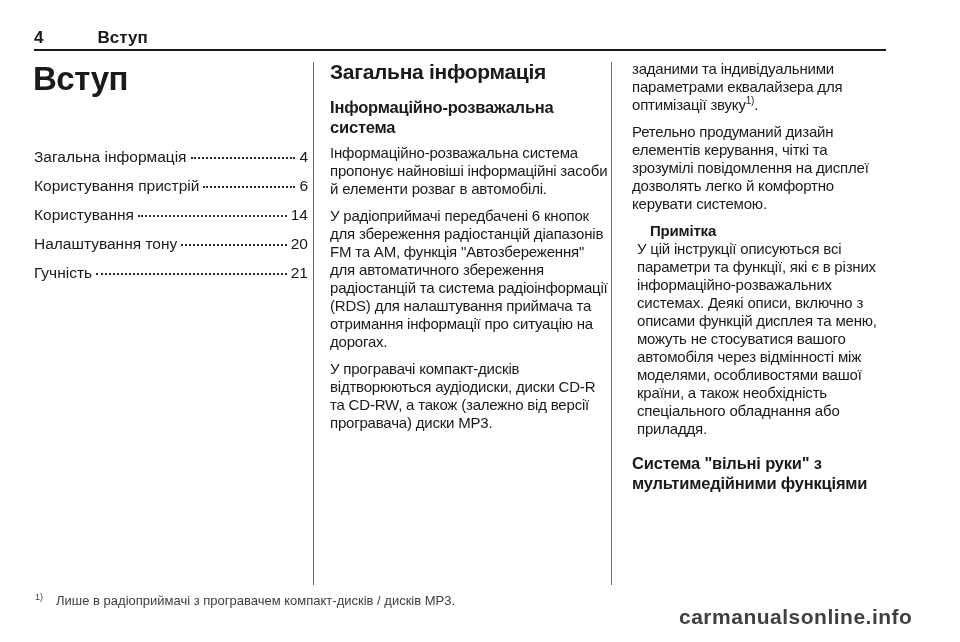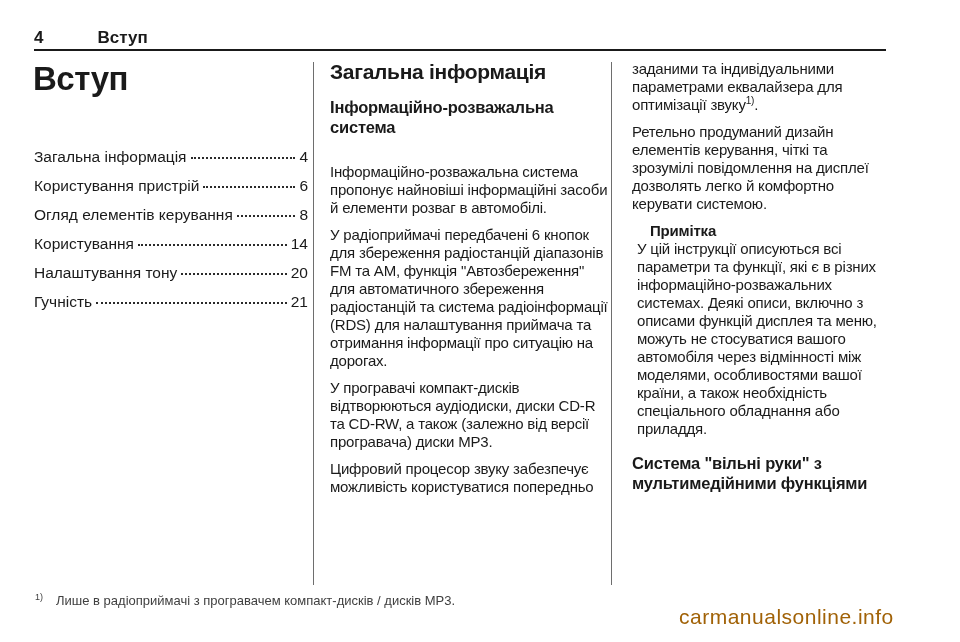--- a/index.html
+++ b/index.html
@@ -21,32 +21,32 @@
   .toc-dots { flex:1; border-bottom:2px dotted #2a2a2a; margin:0 4px; transform:translateY(-3px); min-width:12px; }
   .toc-page { white-space:nowrap; }
   
   .vrule { position:absolute; top:62px; width:1px; height:523px; background:#6e6e6e; }
   .vrule.one { left:313px; } .vrule.two { left:611px; }
   
   .col { position:absolute; top:60px; font-size:15px; line-height:18px; letter-spacing:-0.2px; }
   .col2 { left:330px; width:281px; }
   .col3 { left:632px; width:260px; }
   .sec-heading { font-size:21px; font-weight:bold; letter-spacing:-0.3px; line-height:24px; margin-bottom:13px; }
-  .sub-heading { font-size:16.5px; font-weight:bold; line-height:20px; margin-bottom:26px; }
+  .sub-heading { font-size:16.5px; font-weight:bold; line-height:20px; margin-bottom:7px; }
   .col p { margin-bottom:9px; }
   sup.fnref { font-size:10px; vertical-align:super; line-height:0; }
   .note-label { font-weight:bold;margin-left:18px; }
   .note-body { padding-left:5px; margin-bottom:15px; }
   .hf-heading { font-size:16.5px; font-weight:bold; line-height:20px; margin:3px 0 9px; }
   
   .footnote { position:absolute; top:592px; left:35px; font-size:13px; color:#404040; }
   .footnote .marker { font-size:9px; vertical-align:super; }
   .footnote .fn-text { margin-left:13px; }
   
-  .watermark { position:absolute; top:605px; left:679px; font-size:21px; font-weight:normal; color:#a16207; letter-spacing:0.5px; }
+  .watermark { position:absolute; top:605px; left:679px; font-size:21px; font-weight:bold; color:#404040; letter-spacing:0.5px; }
 </style>
 </head>
 <body>
 
 <div class="page">
 
   <div class="runhead">
     <span>4</span><span class="chapter">Вступ</span>
   </div>
   <div class="head-rule"></div>
@@ -56,25 +56,20 @@
   <div class="toc">
     <div class="toc-row">
       <span class="toc-label">Загальна інформація</span>
       <span class="toc-dots"></span>
       <span class="toc-page">4</span>
     </div>
     <div class="toc-row">
       <span class="toc-label">Користування пристрій</span>
       <span class="toc-dots"></span>
       <span class="toc-page">6</span>
-    </div>
-    <div class="toc-row">
-      <span class="toc-label">Огляд елементів керування</span>
-      <span class="toc-dots"></span>
-      <span class="toc-page">8</span>
     </div>
     <div class="toc-row">
       <span class="toc-label">Користування</span>
       <span class="toc-dots"></span>
       <span class="toc-page">14</span>
     </div>
     <div class="toc-row">
       <span class="toc-label">Налаштування тону</span>
       <span class="toc-dots"></span>
       <span class="toc-page">20</span>
@@ -88,21 +83,20 @@
 
   <div class="vrule one"></div>
   <div class="vrule two"></div>
 
   <div class="col col2">
     <div class="sec-heading">Загальна інформація</div>
     <div class="sub-heading">Інформаційно-розважальна система</div>
     <p>Інформаційно-розважальна система пропонує найновіші інформаційні засоби й елементи розваг в автомобілі.</p>
     <p>У радіоприймачі передбачені 6 кнопок для збереження радіостанцій діапазонів FM та AM, функція "Автозбереження" для автоматичного збереження радіостанцій та система радіоінформації (RDS) для налаштування приймача та отримання інформації про ситуацію на дорогах.</p>
     <p>У програвачі компакт-дисків відтворюються аудіодиски, диски CD-R та CD-RW, а також (залежно від версії програвача) диски MP3.</p>
-    <p>Цифровий процесор звуку забезпечує можливість користуватися попередньо</p>
   </div>
 
   <div class="col col3">
     <p><span>заданими та індивідуальними параметрами еквалайзера для оптимізації звуку</span><sup class="fnref">1)</sup><span>.</span></p>
     <p>Ретельно продуманий дизайн елементів керування, чіткі та зрозумілі повідомлення на дисплеї дозволять легко й комфортно керувати системою.</p>
     <div class="note-label">Примітка</div>
     <div class="note-body">У цій інструкції описуються всі параметри та функції, які є в різних інформаційно-розважальних системах. Деякі описи, включно з описами функцій дисплея та меню, можуть не стосуватися вашого автомобіля через відмінності між моделями, особливостями вашої країни, а також необхідність спеціального обладнання або приладдя.</div>
     <div class="hf-heading">Система "вільні руки" з мультимедійними функціями</div>
   </div>
 

